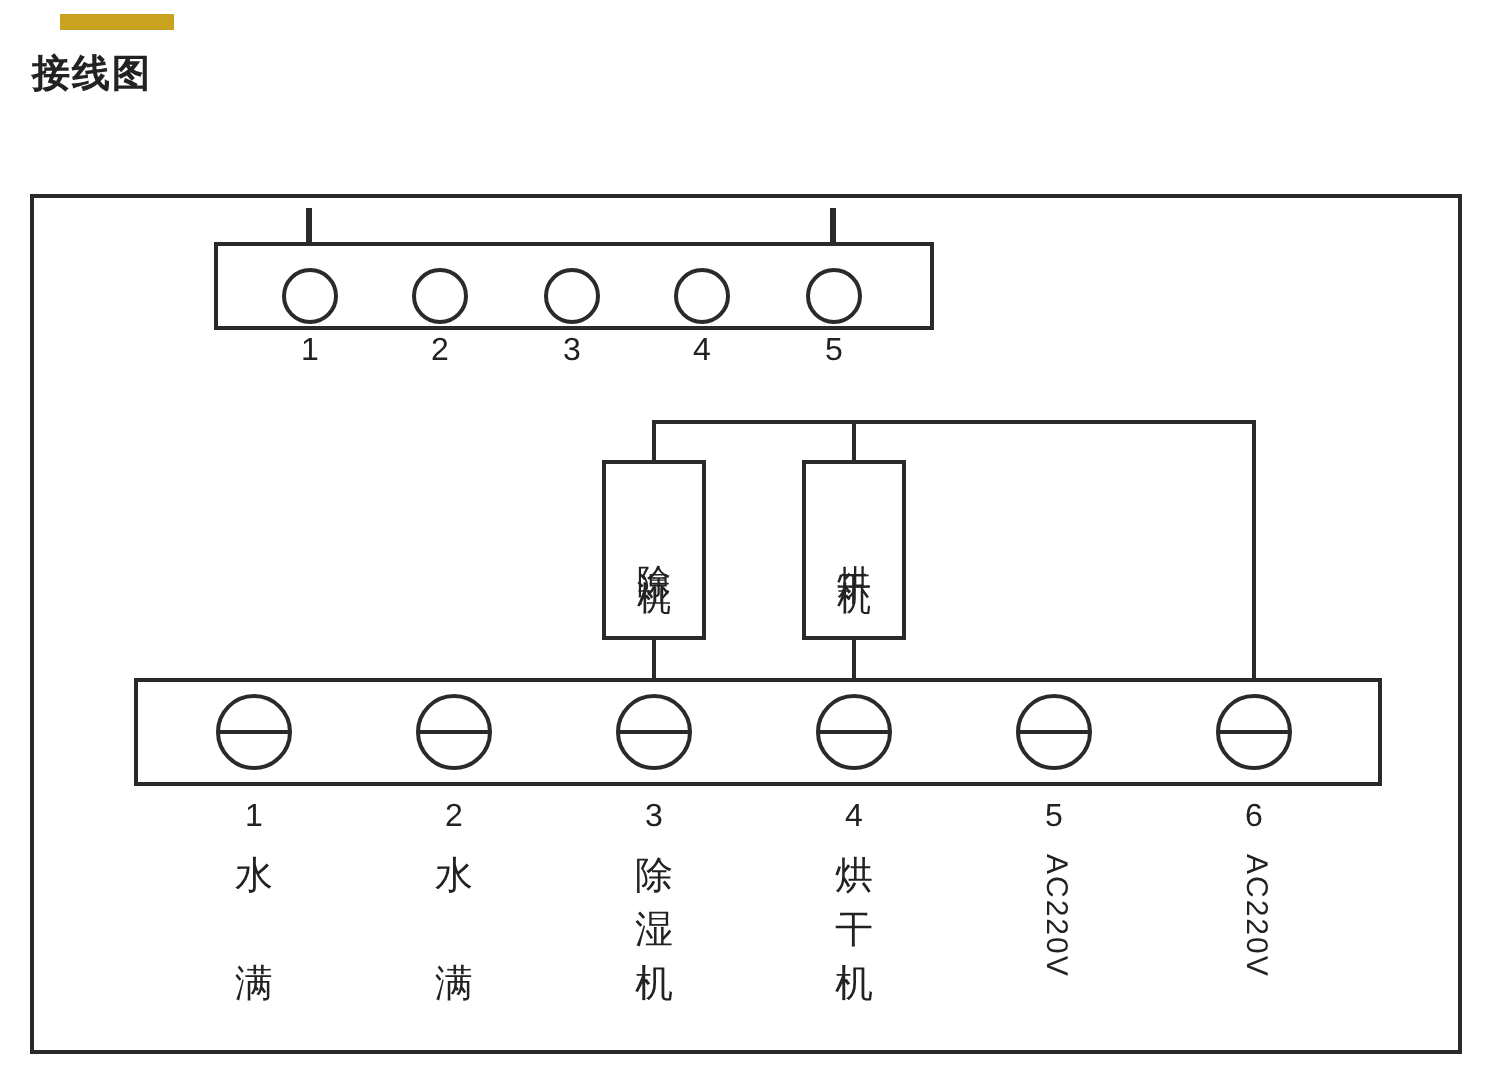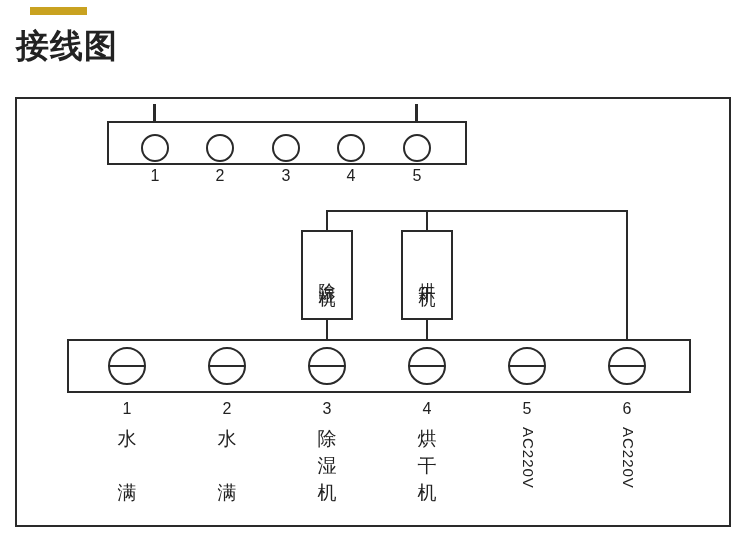--- a/index.html
+++ b/index.html
@@ -8,21 +8,21 @@
     background:#ffffff;color:#1a1a1a;
     font-family:"Liberation Sans","DejaVu Sans",sans-serif;
     overflow:hidden;
   }
   .accent-bar{
     position:absolute;left:30px;top:7px;width:57px;height:8px;
     background:#c9a220;
   }
   .page-title{
     position:absolute;left:16px;top:24px;
-    font-size:33px;font-weight:bold;color:#222;letter-spacing:1px;
+    font-size:19px;font-weight:bold;color:#222;letter-spacing:1px;
   }
   .diagram{
     position:absolute;left:15px;top:97px;width:716px;height:430px;
     border:2px solid #2a2a2a;background:#fff;box-sizing:border-box;
   }
   .diagram *{box-sizing:border-box;}
   .strip{
     position:absolute;border:2px solid #2a2a2a;background:#fff;
   }
   .top-strip{left:90px;top:22px;width:360px;height:44px;}

